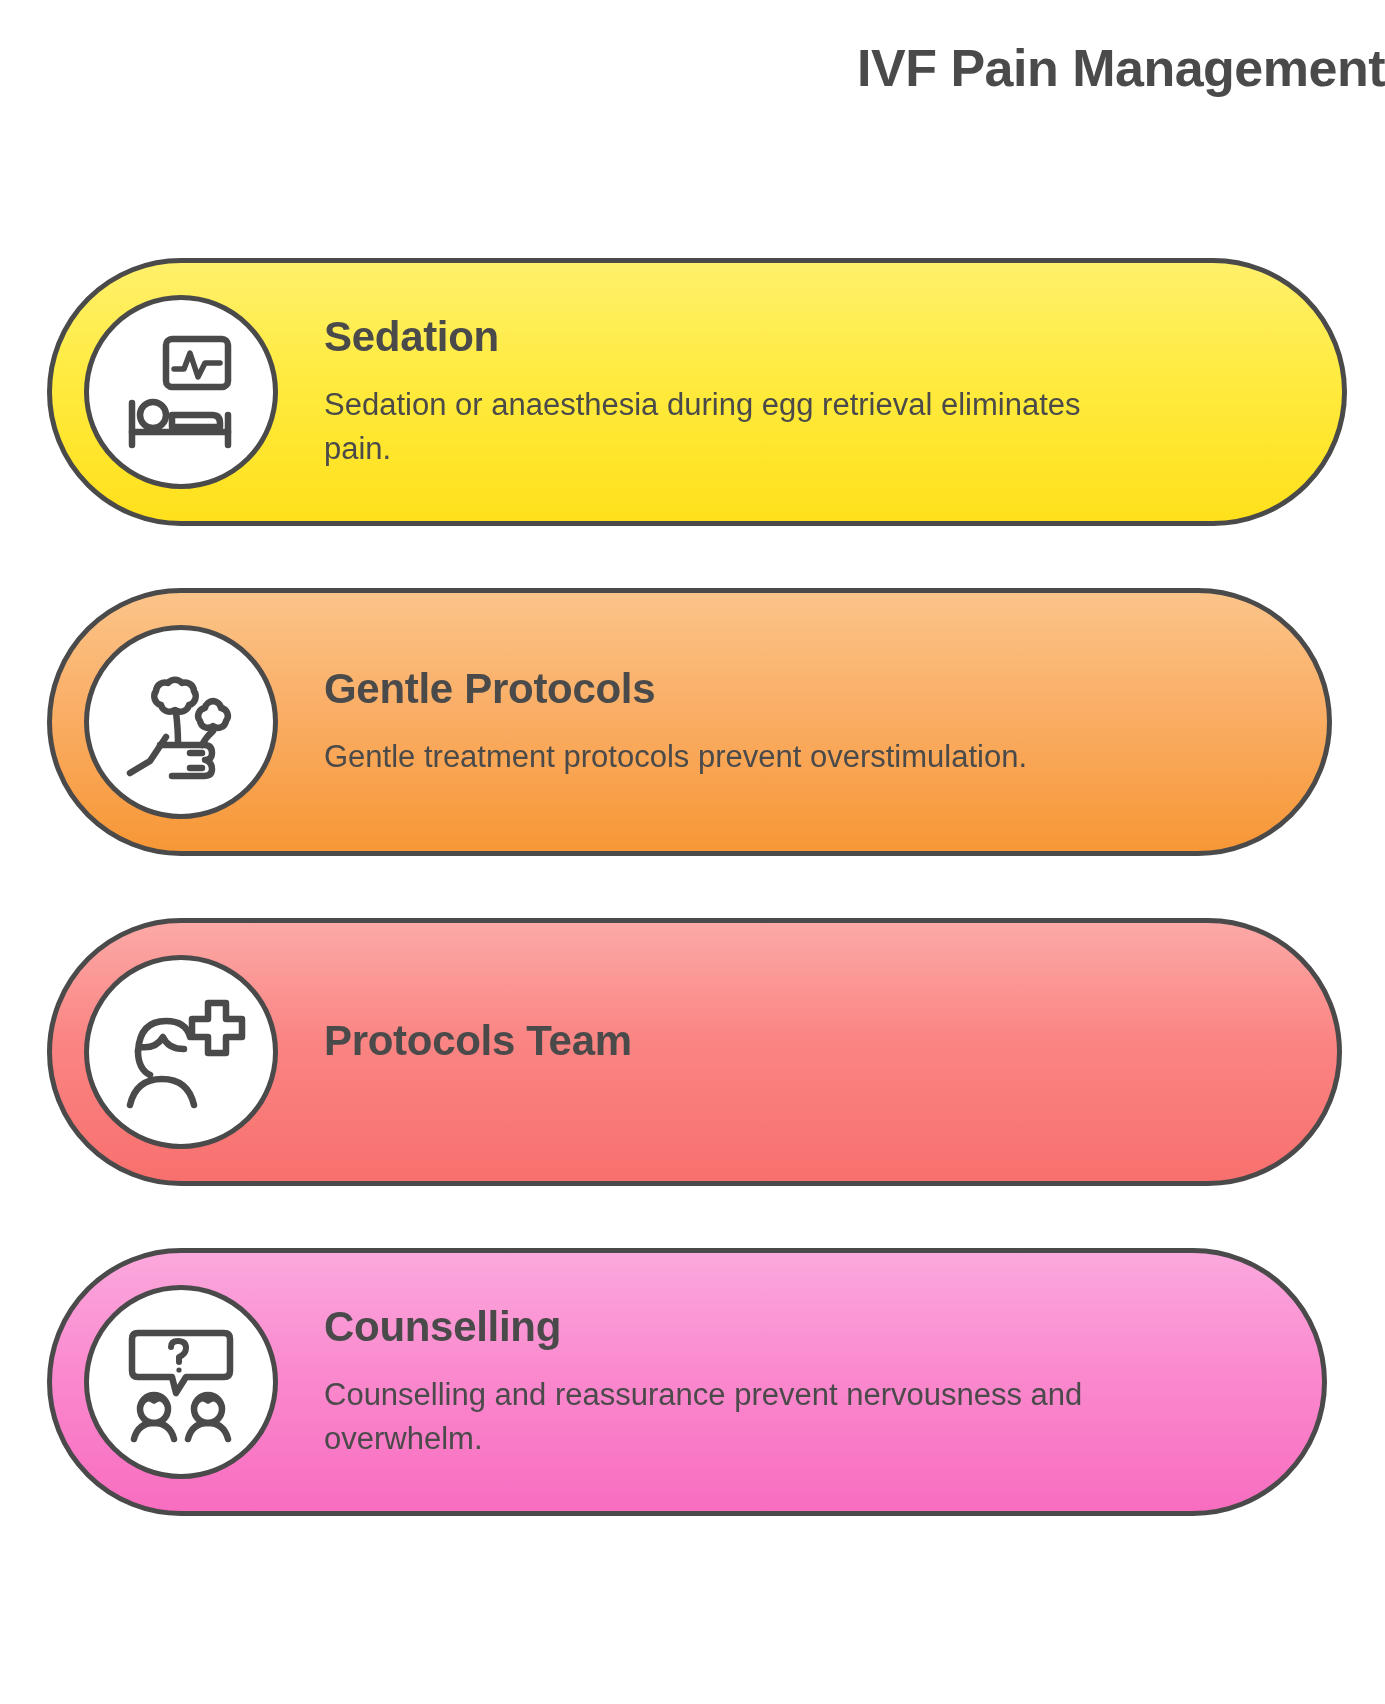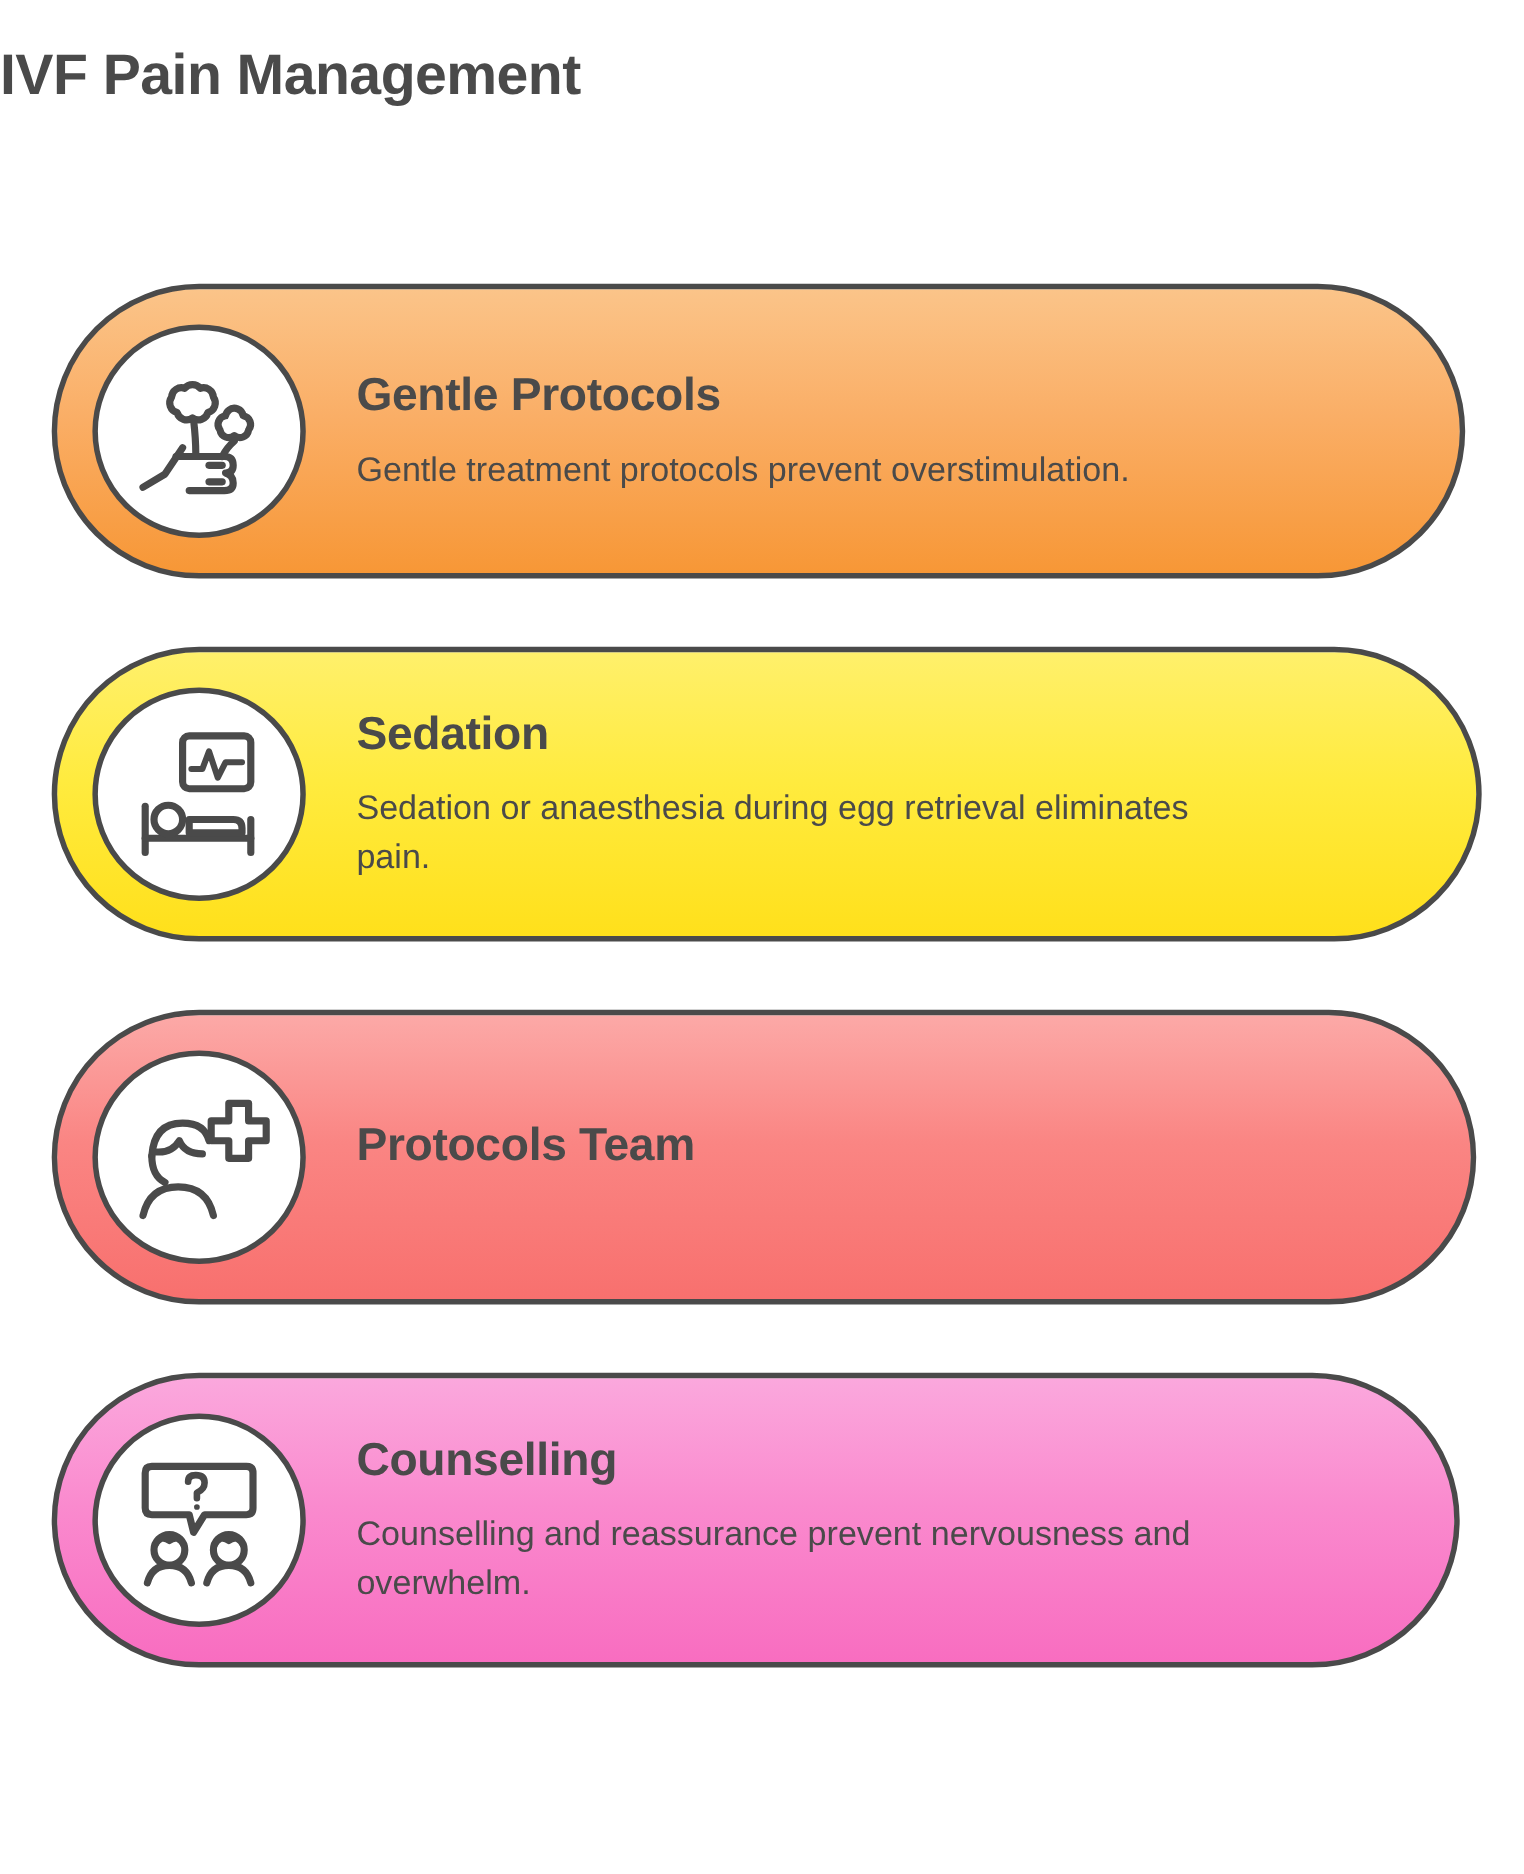--- a/index.html
+++ b/index.html
@@ -18,21 +18,21 @@
     position: relative;
     width: 1385px;
     height: 1704px;
     box-sizing: border-box;
   }
   .page-title {
     position: absolute;
     top: 40px;
     left: 0;
     width: 1385px;
-    text-align: left;
+    text-align: right;
     font-size: 52px;
     font-weight: bold;
     color: #4a4a4a;
     letter-spacing: -0.5px;
     line-height: 1.1;
   }
   .cards {
     position: absolute;
     top: 258px;
     left: 47px;
@@ -109,20 +109,47 @@
 </style>
 </head>
 <body>
 
 <div class="page">
 
   <div class="page-title">IVF Pain Management</div>
 
   <div class="cards">
 
+    <div class="card card-1">
+      <div class="icon-circle">
+        <span>
+          <svg width="130" height="130" viewBox="0 0 130 130" fill="none" stroke="#4a4a4a" stroke-width="6.5" stroke-linecap="round" stroke-linejoin="round">
+
+            <rect x="50" y="12" width="62" height="48" rx="6" ry="6"></rect>
+
+            <polyline points="58,42 68,42 74,26 82,50 89,36 96,36 104,36" fill="none" stroke-width="5.5"></polyline>
+
+            <line x1="16" y1="76" x2="16" y2="118"></line>
+
+            <line x1="112" y1="88" x2="112" y2="118"></line>
+
+            <line x1="16" y1="105" x2="112" y2="105"></line>
+
+            <path d="M56 88 L96 88 Q104 88 104 96 L104 100 L56 100 Z" fill="none"></path>
+
+            <circle cx="37" cy="88" r="13"></circle>
+          </svg>
+        </span>
+      </div>
+      <div class="card-text">
+        <div class="card-title">Sedation</div>
+        <div class="card-body">Sedation or anaesthesia during egg retrieval eliminates pain.</div>
+      </div>
+    </div>
+
     <div class="card card-2">
       <div class="icon-circle">
         <span>
           <svg width="130" height="130" viewBox="0 0 130 130" fill="none" stroke="#4a4a4a" stroke-width="6.5" stroke-linecap="round" stroke-linejoin="round">
 
             <path d="M52 26 a9 9 0 0 1 14 0 a9 9 0 0 1 12 8 a9 9 0 0 1 -5 14 a9 9 0 0 1 -14 5 a9 9 0 0 1 -14 -5 a9 9 0 0 1 -5 -14 a9 9 0 0 1 12 -8 Z"></path>
 
             <path d="M60 55 Q62 72 62 86"></path>
 
             <path d="M92 46 a8 8 0 0 1 13 5 a8 8 0 0 1 5 13 a8 8 0 0 1 -13 5 a8 8 0 0 1 -13 -5 a8 8 0 0 1 5 -13 a8 8 0 0 1 3 -5 Z"></path>
@@ -136,47 +163,20 @@
             <path d="M86 111 L74 111"></path>
           </svg>
         </span>
       </div>
       <div class="card-text">
         <div class="card-title">Gentle Protocols</div>
         <div class="card-body">Gentle treatment protocols prevent overstimulation.</div>
       </div>
     </div>
 
-    <div class="card card-1">
-      <div class="icon-circle">
-        <span>
-          <svg width="130" height="130" viewBox="0 0 130 130" fill="none" stroke="#4a4a4a" stroke-width="6.5" stroke-linecap="round" stroke-linejoin="round">
-
-            <rect x="50" y="12" width="62" height="48" rx="6" ry="6"></rect>
-
-            <polyline points="58,42 68,42 74,26 82,50 89,36 96,36 104,36" fill="none" stroke-width="5.5"></polyline>
-
-            <line x1="16" y1="76" x2="16" y2="118"></line>
-
-            <line x1="112" y1="88" x2="112" y2="118"></line>
-
-            <line x1="16" y1="105" x2="112" y2="105"></line>
-
-            <path d="M56 88 L96 88 Q104 88 104 96 L104 100 L56 100 Z" fill="none"></path>
-
-            <circle cx="37" cy="88" r="13"></circle>
-          </svg>
-        </span>
-      </div>
-      <div class="card-text">
-        <div class="card-title">Sedation</div>
-        <div class="card-body">Sedation or anaesthesia during egg retrieval eliminates pain.</div>
-      </div>
-    </div>
-
     <div class="card card-3">
       <div class="icon-circle">
         <span>
           <svg width="130" height="130" viewBox="0 0 130 130" fill="none" stroke="#4a4a4a" stroke-width="6.5" stroke-linecap="round" stroke-linejoin="round">
 
             <path d="M92 16 L110 16 L110 32 L126 32 L126 50 L110 50 L110 66 L92 66 L92 50 L76 50 L76 32 L92 32 Z"></path>
 
             <path d="M22 64 Q24 34 50 34 Q70 34 74 50"></path>
 
             <path d="M22 64 Q22 82 34 88"></path>

